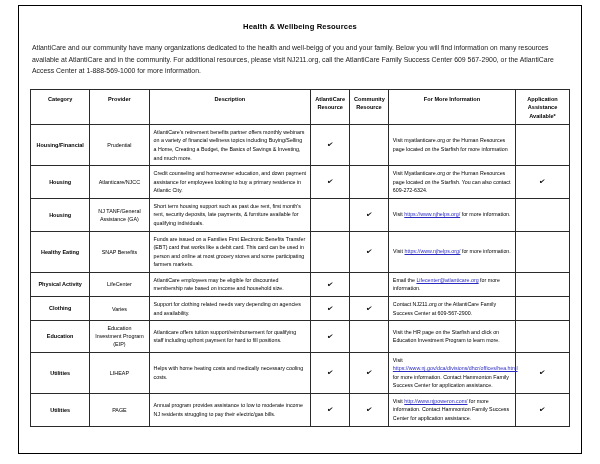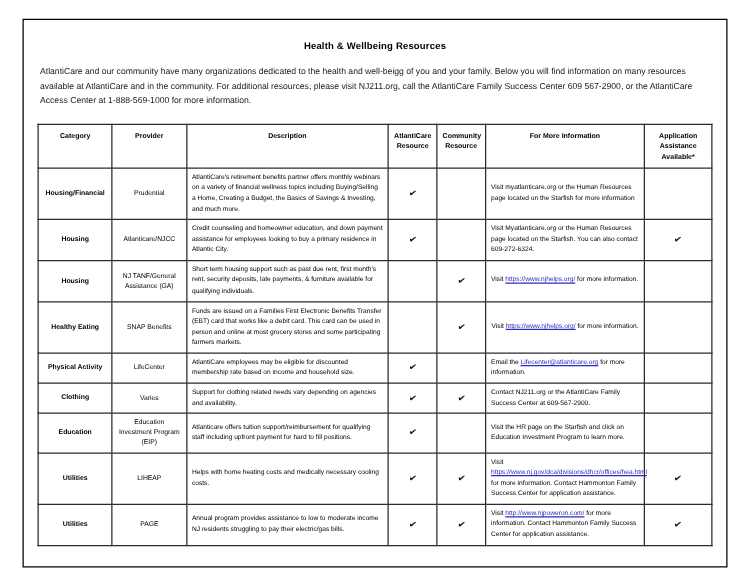--- a/index.html
+++ b/index.html
@@ -11,21 +11,21 @@
     height: 464px;
     background: #ffffff;
     font-family: "Liberation Sans", sans-serif;
     color: #000000;
     overflow: hidden;
   }
   .page {
     box-sizing: border-box;
     width: 600px;
     height: 464px;
-    padding: 15px 18px 10px 18px;
+    padding: 5px 18px 10px 18px;
     background: #ffffff;
   }
   .doc-frame {
     box-sizing: border-box;
     width: 100%;
     height: 100%;
     border: 1.6px solid #000000;
     padding: 10px 11px 8px 11px;
     background: #ffffff;
   }

